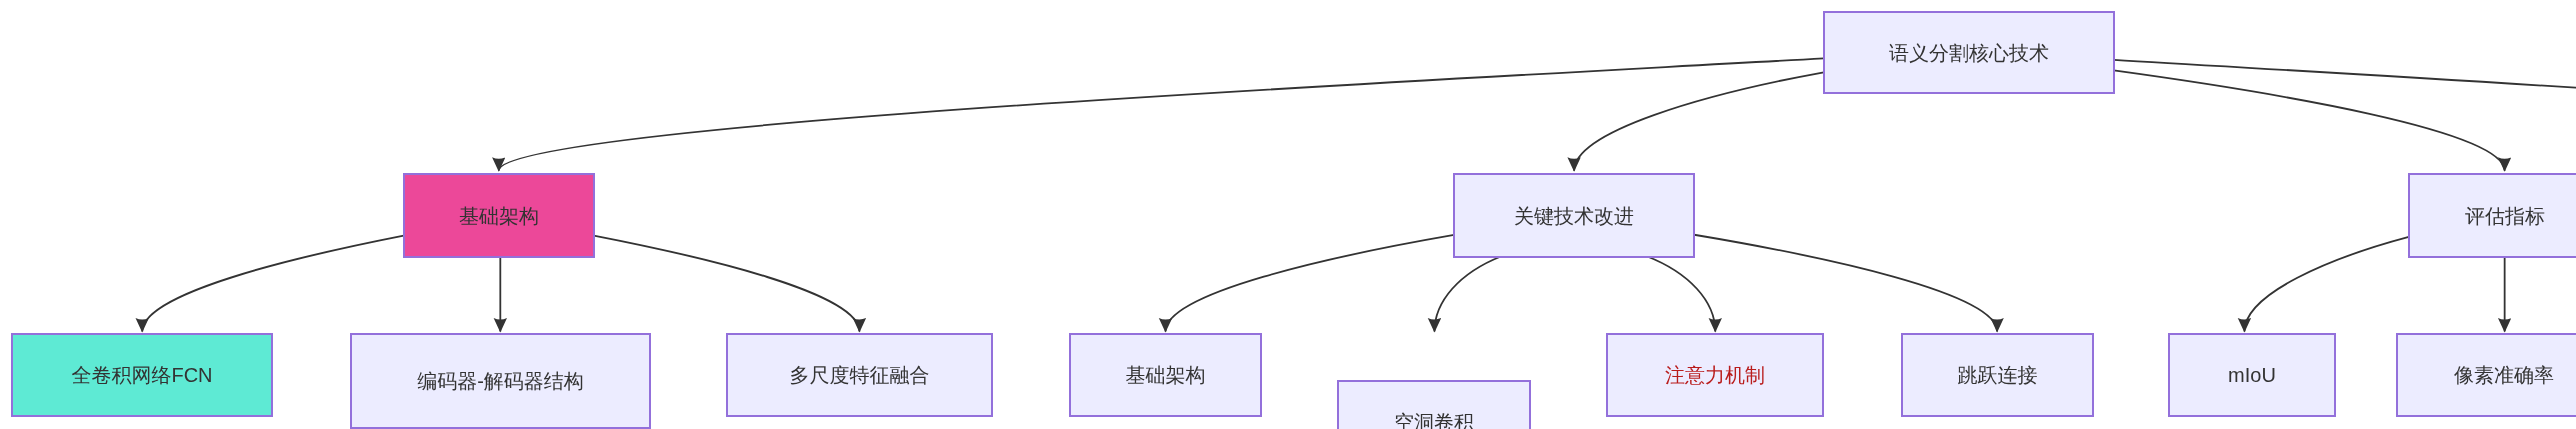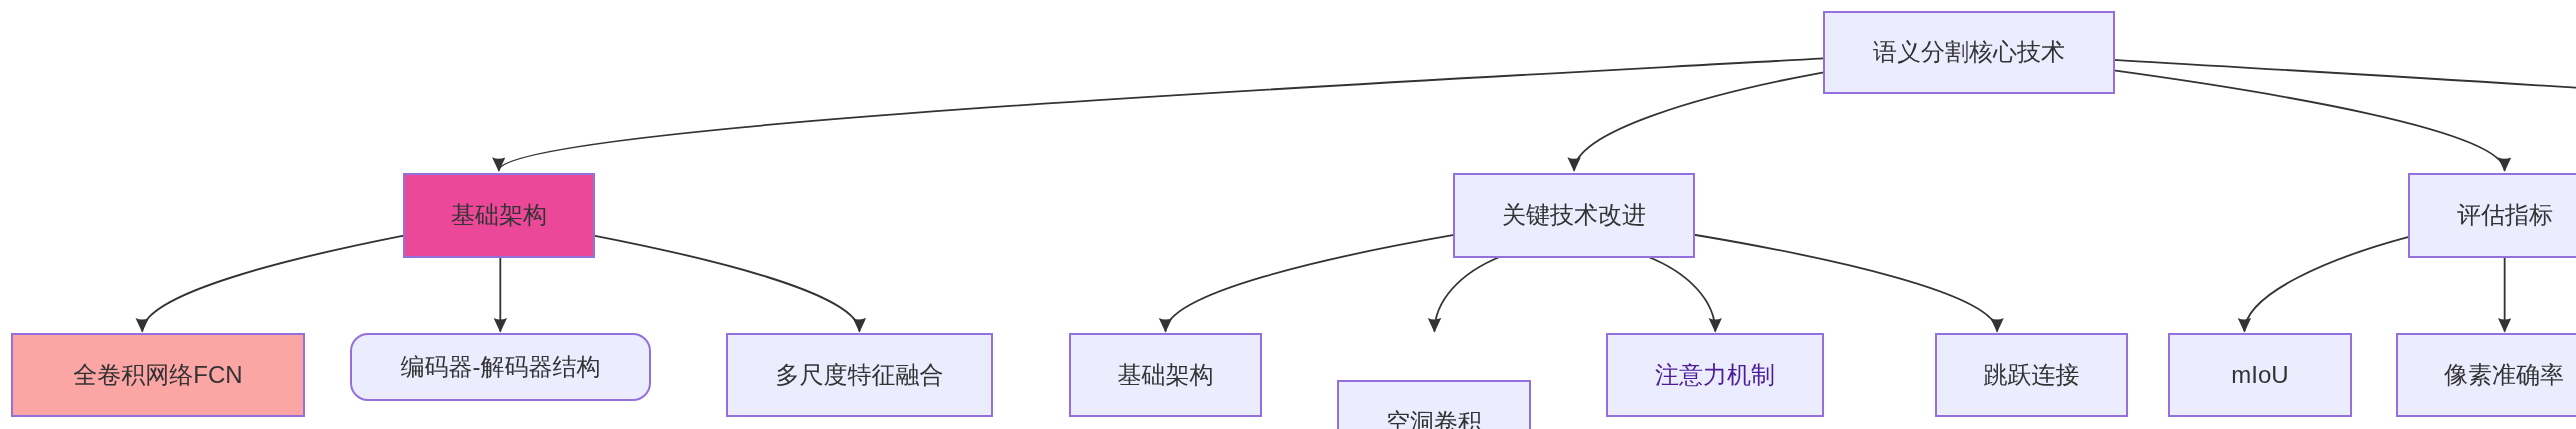--- a/index.html
+++ b/index.html
@@ -22,21 +22,21 @@
     position: absolute;
     box-sizing: border-box;
     display: flex;
     align-items: center;
     justify-content: center;
     background: #ECECFF;
     border: 2.1px solid #9370DB;
     z-index: 2;
   }
   .node .label {
-    font-size: 24px;
+    font-size: 20px;
     line-height: 1.2;
     color: #333333;
     white-space: nowrap;
     text-align: center;
   }
   .edge {
     fill: none;
     stroke: #333333;
     stroke-width: 3.5px;
   }
@@ -78,42 +78,42 @@
       </div>
       <div class="node" style="left: 403px; top: 173px; width: 192px; height: 85px; background: #ec4899; border-color: rgb(147, 112, 219);">
         <span class="label" style="color: rgb(51, 51, 51);">基础架构</span>
       </div>
       <div class="node" style="left: 1453px; top: 173px; width: 242px; height: 85px; background: rgb(236, 236, 255); border-color: rgb(147, 112, 219);">
         <span class="label" style="color: rgb(51, 51, 51);">关键技术改进</span>
       </div>
       <div class="node" style="left: 2408px; top: 173px; width: 194px; height: 85px; background: rgb(236, 236, 255); border-color: rgb(147, 112, 219);">
         <span class="label" style="color: rgb(51, 51, 51);">评估指标</span>
       </div>
-      <div class="node" style="left: 11px; top: 333px; width: 294px; height: 84px; background: #fca5a5; border-color: rgb(147, 112, 219);">
+      <div class="node" style="left: 11px; top: 333px; width: 262px; height: 84px; background: #5eead4; border-color: rgb(147, 112, 219);">
         <span class="label" style="color: rgb(51, 51, 51);">全卷积网络FCN</span>
       </div>
-      <div class="node" style="left: 350px; top: 333px; width: 301px; height: 68px; background: rgb(236, 236, 255); border-color: rgb(147, 112, 219); border-radius: 18px;">
+      <div class="node" style="left: 350px; top: 333px; width: 301px; height: 96px; background: rgb(236, 236, 255); border-color: rgb(147, 112, 219);">
         <span class="label" style="color: rgb(51, 51, 51);">编码器-解码器结构</span>
       </div>
       <div class="node" style="left: 726px; top: 333px; width: 267px; height: 84px; background: rgb(236, 236, 255); border-color: rgb(147, 112, 219);">
         <span class="label" style="color: rgb(51, 51, 51);">多尺度特征融合</span>
       </div>
       <div class="node" style="left: 1069px; top: 333px; width: 193px; height: 84px; background: rgb(236, 236, 255); border-color: rgb(147, 112, 219);">
         <span class="label" style="color: rgb(51, 51, 51);">基础架构</span>
       </div>
       <div class="node" style="left: 1337px; top: 333px; width: 194px; height: 84px; background: rgb(236, 236, 255); border-color: rgb(147, 112, 219); margin-top: 47px;">
         <span class="label" style="color: rgb(51, 51, 51);">空洞卷积</span>
       </div>
       <div class="node" style="left: 1606px; top: 333px; width: 218px; height: 84px; background: rgb(236, 236, 255); border-color: rgb(147, 112, 219);">
-        <span class="label" style="color: #4c1d95; text-align: center;">注意力机制</span>
+        <span class="label" style="color: #b91c1c; text-align: center;">注意力机制</span>
       </div>
-      <div class="node" style="left: 1901px; top: 333px; width: 193px; height: 84px; background: rgb(236, 236, 255); border-color: rgb(147, 112, 219); margin-left: 34px;">
+      <div class="node" style="left: 1901px; top: 333px; width: 193px; height: 84px; background: rgb(236, 236, 255); border-color: rgb(147, 112, 219);">
         <span class="label" style="color: rgb(51, 51, 51);">跳跃连接</span>
       </div>
-      <div class="node" style="left: 2168px; top: 333px; width: 184px; height: 84px; background: rgb(236, 236, 255); border-color: rgb(147, 112, 219);">
+      <div class="node" style="left: 2168px; top: 333px; width: 168px; height: 84px; background: rgb(236, 236, 255); border-color: rgb(147, 112, 219);">
         <span class="label" style="color: rgb(51, 51, 51);">mIoU</span>
       </div>
       <div class="node" style="left: 2396px; top: 333px; width: 216px; height: 84px; background: rgb(236, 236, 255); border-color: rgb(147, 112, 219);">
         <span class="label" style="color: rgb(51, 51, 51);">像素准确率</span>
       </div>
     </div>
 
 </div>
 
 

